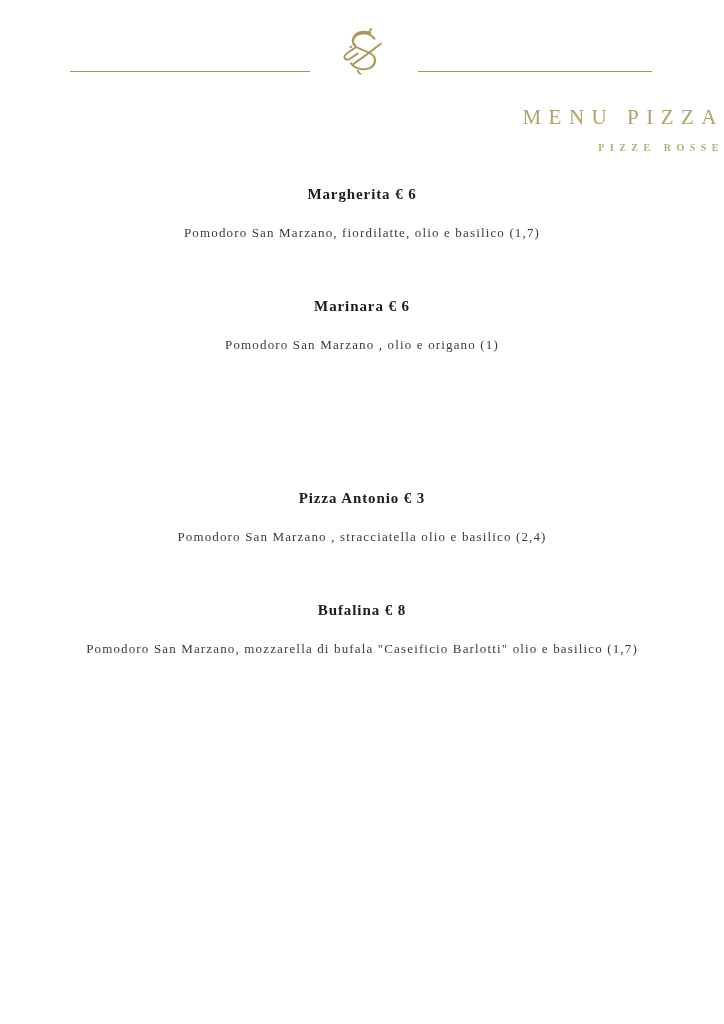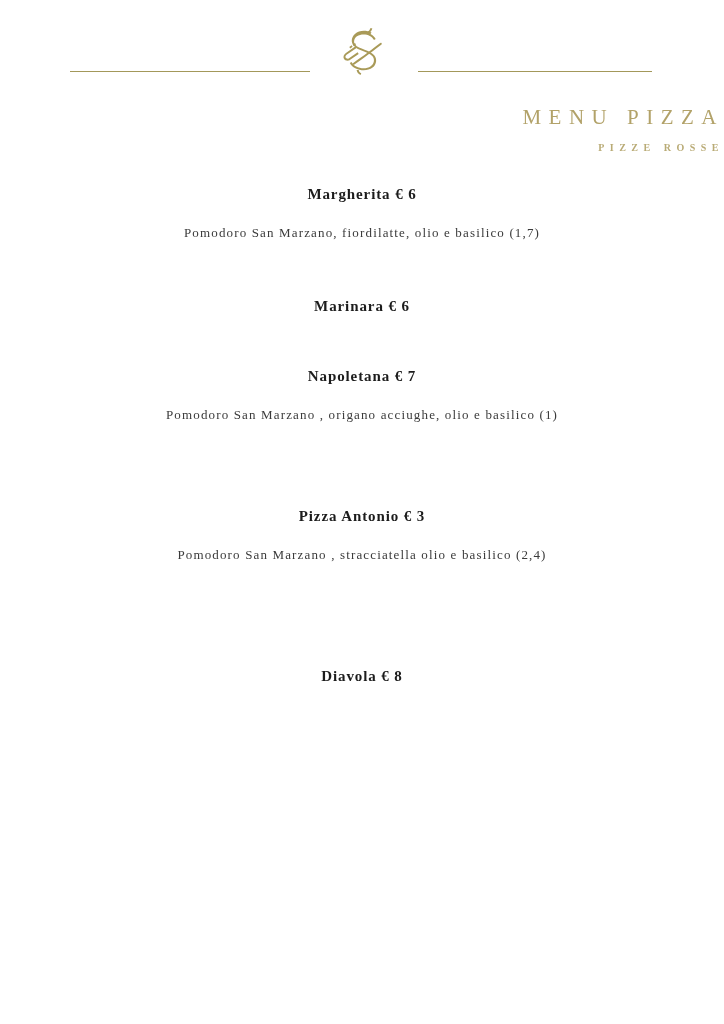--- a/index.html
+++ b/index.html
@@ -146,39 +146,39 @@
 
     <div class="item">
       <div class="item-name">Margherita € 6</div>
       <div class="item-desc">Pomodoro San Marzano, fiordilatte, olio e basilico (1,7)</div>
     </div>
 
     <div class="gap-md"></div>
 
     <div class="item">
       <div class="item-name">Marinara € 6</div>
+      <div class="item-desc">Pomodoro San Marzano , olio e origano (1)</div>
     </div>
 
     <div class="gap-md"></div>
 
-    <div class="item">
-      <div class="item-name">Napoletana € 7</div>
-      <div class="item-desc">Pomodoro San Marzano , origano acciughe, olio e basilico (1)</div>
-    </div>
 
     <div class="gap-lg"></div>
 
     <div class="item">
       <div class="item-name">Pizza Antonio € 3</div>
       <div class="item-desc">Pomodoro San Marzano , stracciatella olio e basilico (2,4)</div>
     </div>
 
     <div class="gap-md"></div>
 
+    <div class="item">
+      <div class="item-name">Bufalina € 8</div>
+      <div class="item-desc wide">Pomodoro San Marzano, mozzarella di bufala "Caseificio Barlotti" olio e basilico (1,7)</div>
+    </div>
 
     <div class="gap-sm"></div>
 
     <div class="item">
-      <div class="item-name">Diavola € 8</div>
     </div>
 
   </div>
 </div>
 
 </body></html>

